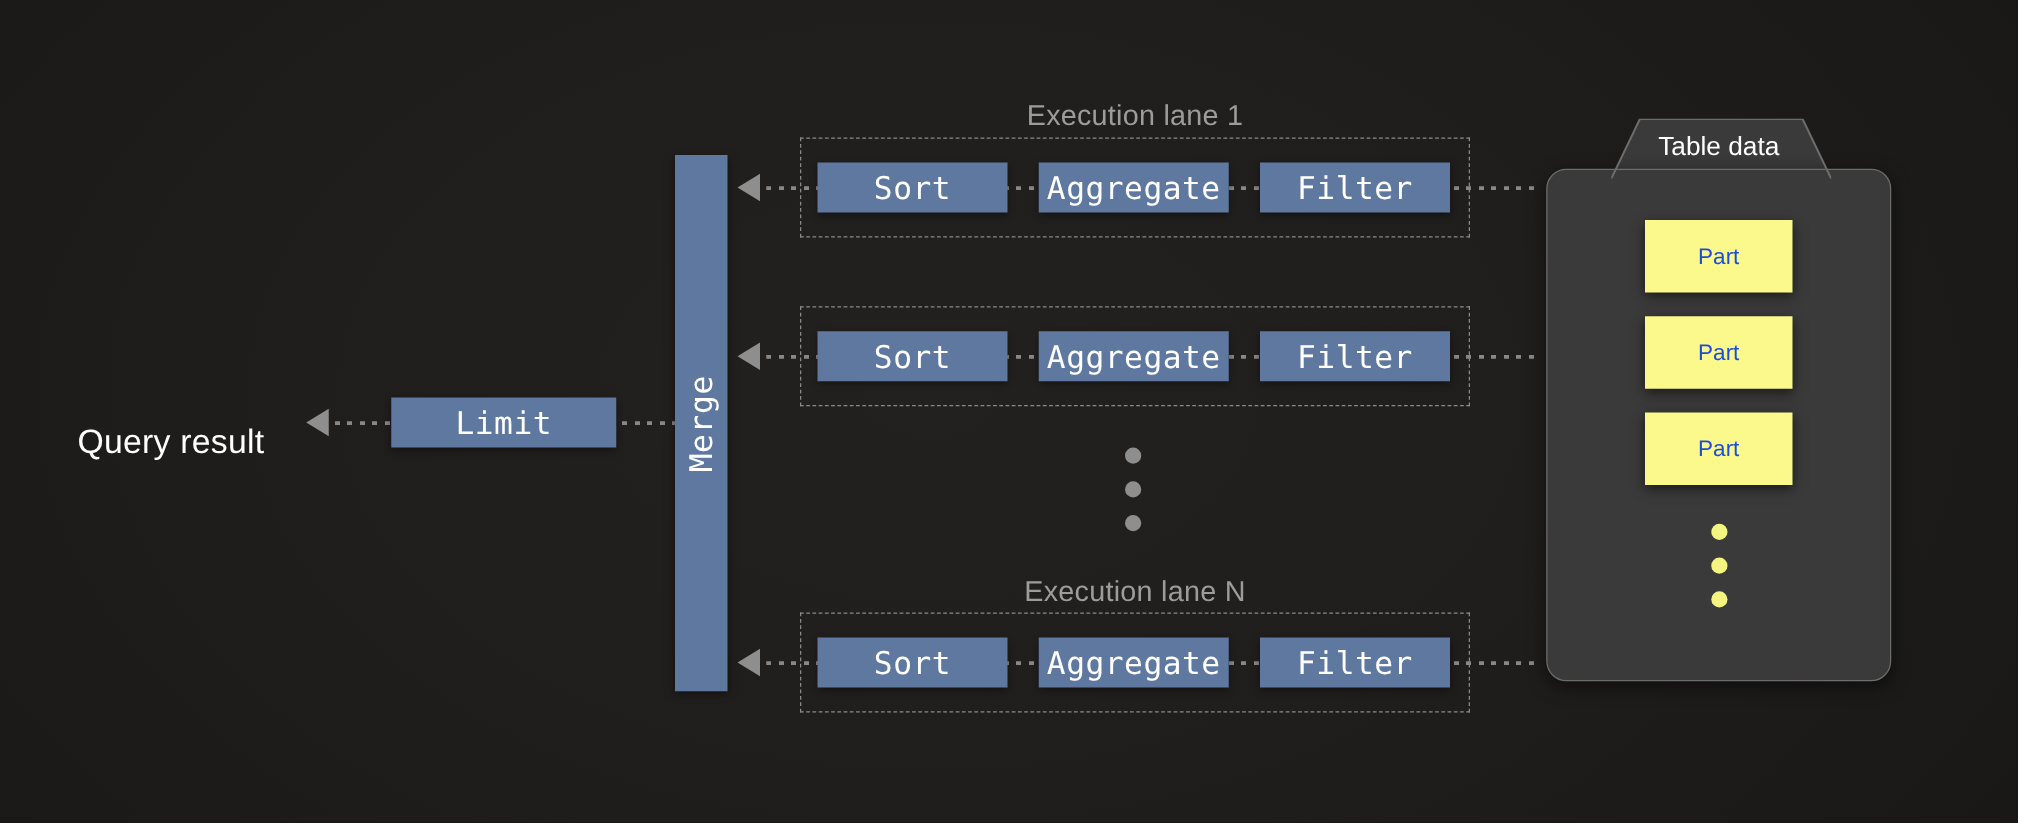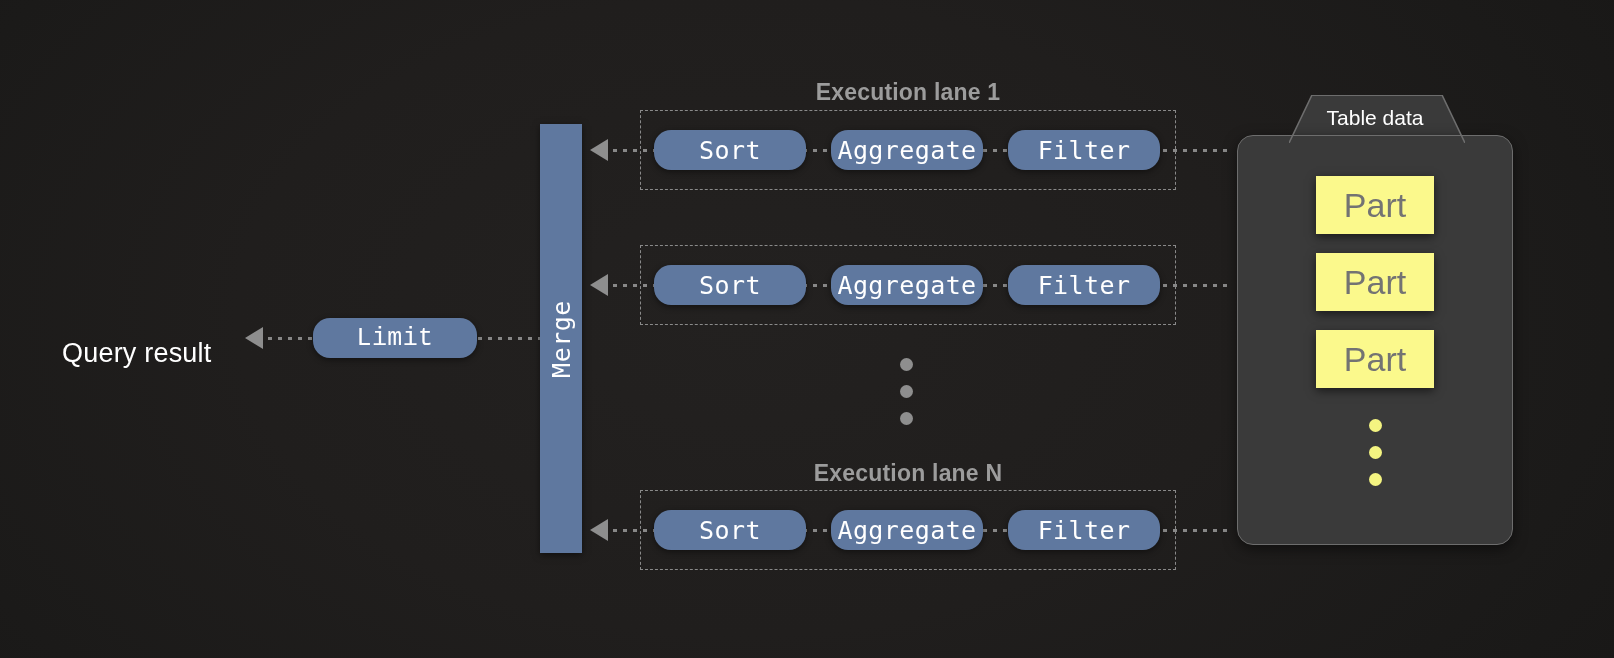--- a/index.html
+++ b/index.html
@@ -48,21 +48,20 @@
     background: #5f789f;
     color: #ffffff;
     font-family: "DejaVu Sans Mono", "Liberation Mono", monospace;
     font-size: 25px;
     letter-spacing: .4px;
     display: flex;
     align-items: center;
     justify-content: center;
     box-shadow: 0 2px 6px rgba(0,0,0,.45);
     z-index: 5;
-    border-radius: 17px;
   }
 
   
   #merge-bar {
     position: absolute;
     left: 540px;
     top: 124px;
     width: 42px;
     height: 429px;
     background: #5f789f;
@@ -94,21 +93,20 @@
   }
 
   
   .lane-title {
     position: absolute;
     color: #9c9c9c;
     font-size: 23px;
     white-space: nowrap;
     text-align: center;
     letter-spacing: .2px;
-    font-weight: bold;
   }
   .lane-dashed {
     position: absolute;
     left: 640px;
     width: 536px;
     height: 80px;
     border: 1px dashed #8a8a8a;
     box-sizing: border-box;
   }
 
@@ -169,22 +167,22 @@
     font-size: 21px;
     z-index: 8;
     white-space: nowrap;
   }
   .part-box {
     position: absolute;
     left: 1316px;
     width: 118px;
     height: 58px;
     background: #fbf98c;
-    color: #737373;
-    font-size: 34px;
+    color: #1d4ed8;
+    font-size: 18px;
     display: flex;
     align-items: center;
     justify-content: center;
     box-shadow: 0 3px 9px rgba(0,0,0,.55);
     z-index: 7;
   }
 </style>
 </head>
 <body>
 
@@ -198,21 +196,21 @@
 
   <div class="dotline" style="left:268px; top:337px; width:274px;"></div>
 
   <div class="arrow-left" style="left:590px; top:139px;"></div>
   <div class="arrow-left" style="left:590px; top:274px;"></div>
   <div class="arrow-left" style="left:590px; top:519px;"></div>
   <div class="arrow-left" style="left:245px; top:327px;"></div>
 
   <div id="query-result-label">Query result</div>
 
-  <div class="op-box" style="left:313px; top:318px; width:164px; height:40px;font-family:Liberation Mono, monospace;">
+  <div class="op-box" style="left:313px; top:318px; width:180px; height:40px;">
     <span>Limit</span>
   </div>
 
   <div id="merge-bar">
     <span id="merge-label">Merge</span>
   </div>
 
   <div class="lane-title" style="left:640px; top:79px; width:536px;">Execution lane 1</div>
   <div class="lane-dashed" style="top:110px;"></div>
   <div class="op-box" style="left:654px; top:130px; width:152px; height:40px;">

